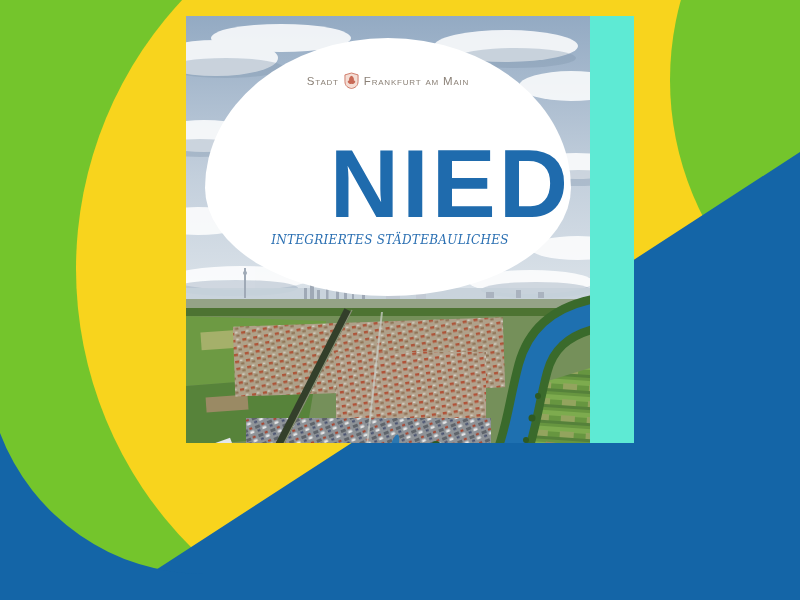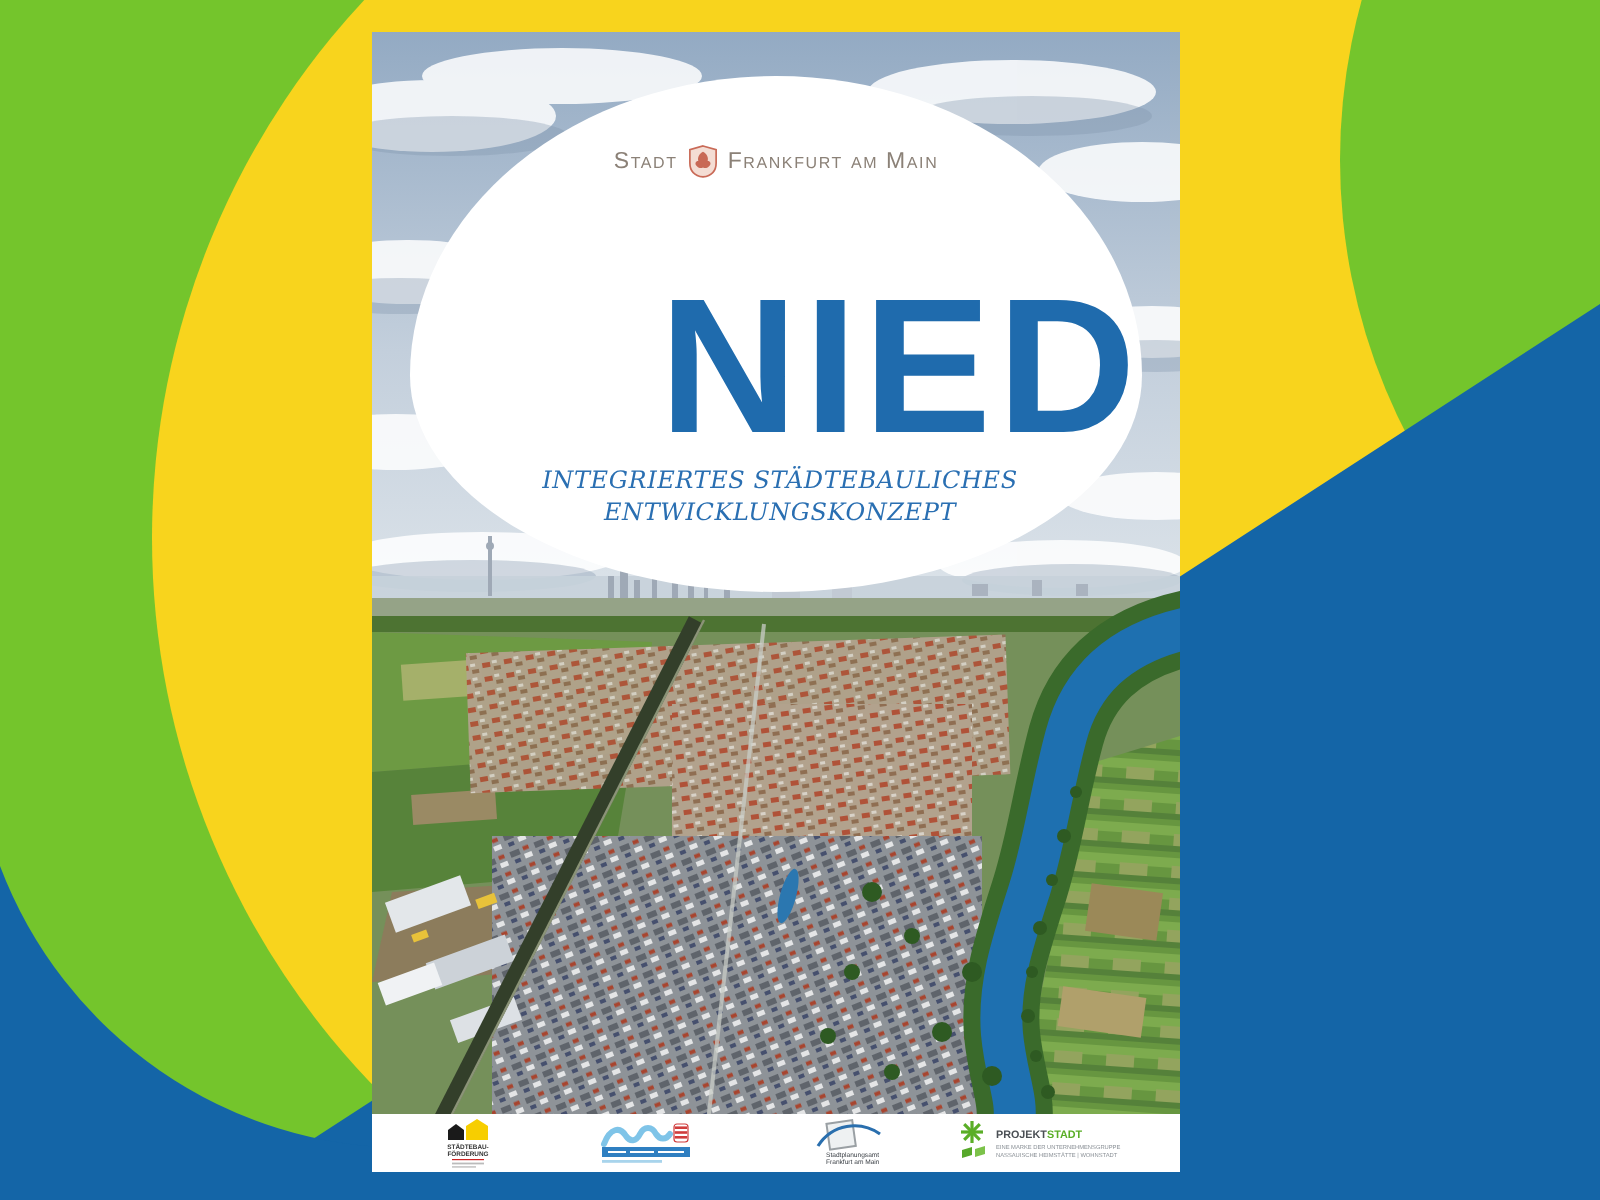--- a/index.html
+++ b/index.html
@@ -1,18 +1,18 @@
 <!DOCTYPE html>
 <html><head>
 <meta charset="utf-8">
 <style>
   html,body{margin:0;padding:0;background:#222;}
   .stage{position:relative;width:800px;height:600px;overflow:hidden;font-family:"Liberation Sans",sans-serif;}
   .bg{position:absolute;left:0;top:0;width:800px;height:600px;display:block;}
-  .cover{position:absolute;left:186px;top:16px;width:404px;height:570px;background:#a3a3a3;overflow:hidden;}
+  .cover{position:absolute;left:186px;top:16px;width:404px;height:427px;background:#5eead4;overflow:hidden;padding-left:44px;}
   .photo{position:absolute;left:0;top:0;width:404px;height:541px;display:block;}
   .blob{position:absolute;left:19px;top:22px;width:366px;height:258px;background:#fff;
         border-radius:50% 50% 50% 50% / 58% 58% 42% 42%;}
   .citylogo{position:absolute;top:34px;left:0;width:100%;display:flex;justify-content:center;align-items:center;gap:5px;
             font-variant:small-caps;font-size:11.5px;letter-spacing:.8px;color:#8b8177;}
   .crest{display:block;}
   .program{position:absolute;top:84px;left:0;width:100%;text-align:center;
            font-weight:bold;font-size:15.5px;letter-spacing:1.6px;color:#1f6bad;}
   .title{position:absolute;top:98px;left:0;width:100%;text-align:right;
          font-weight:bold;font-size:96px;line-height:1;letter-spacing:3px;color:#1f6bad;}
@@ -169,21 +169,20 @@
         <span>Stadt</span>
         <svg class="crest" width="15" height="17" viewBox="0 0 16 18">
           <path d="M8,1 L15,3 V10 C15,15 11.5,17 8,17.5 C4.5,17 1,15 1,10 V3 Z" fill="#f4ddd4" stroke="#c96a57" stroke-width="0.9"></path>
           <path d="M8,4 C6,5 5,7 5.5,9 C4,9 3.5,10.5 4.5,11.5 C6,13 7,13 8,12.5 C9,13 10,13 11.5,11.5 C12.5,10.5 12,9 10.5,9 C11,7 10,5 8,4 Z" fill="#c05540" opacity=".85"></path>
         </svg>
         <span>Frankfurt am Main</span>
       </div>
       <div class="title">NIED</div>
       <div class="subtitle">
         <div>INTEGRIERTES STÄDTEBAULICHES</div>
-        <div>ENTWICKLUNGSKONZEPT</div>
       </div>
     </div>
 
     <div class="footer">
 
       <div class="flogo" style="left:26px">
         <svg width="48" height="26" viewBox="0 0 48 26" font-family="Liberation Sans, sans-serif">
           <path d="M12,11 V6 L16,3 L20,6 V11 Z" fill="#1a1a1a"></path>
           <path d="M21,11 V4 L26.5,0.5 L32,4 V11 Z" fill="#f7ce00"></path>
           <text x="22" y="15.5" font-size="3.2" font-weight="bold" fill="#333" text-anchor="middle">STÄDTEBAU-</text>

